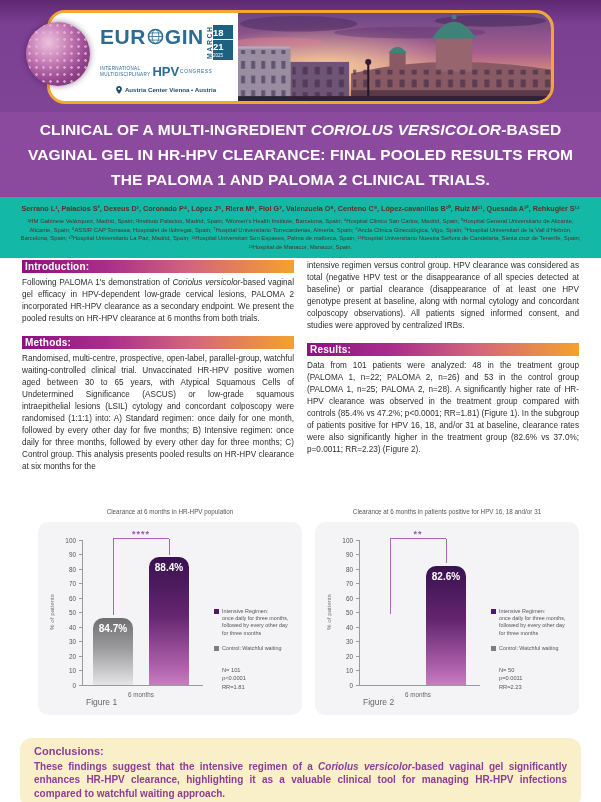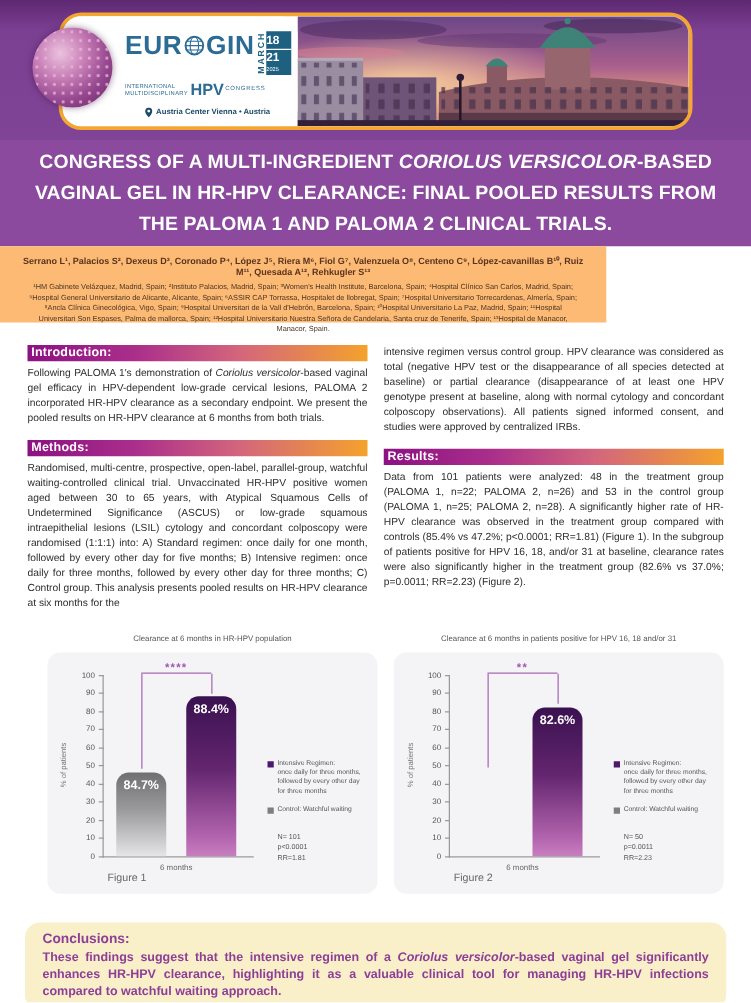--- a/index.html
+++ b/index.html
@@ -37,28 +37,28 @@
          background-image:radial-gradient(#e7b4d9 1px,transparent 1.6px);background-size:7px 7px;opacity:.8;}
 
   
   .title-band{position:absolute;top:112px;left:0;width:601px;height:85px;background:#8b4a9d;
               display:flex;align-items:center;justify-content:center;}
   .title-text{width:552px;text-align:center;color:#fff;font-weight:bold;font-size:15.5px;
               line-height:25px;letter-spacing:.1px;}
   .it{font-style:italic;}
 
   
-  .authors-band{position:absolute;top:197px;left:0;width:485px;height:61px;background:#fdba74;
+  .authors-band{position:absolute;top:197px;left:0;width:601px;height:61px;background:#14b8a6;
                 box-sizing:border-box;padding:7px 14px 0 14px;}
   .authors{ text-align:center;font-size:7.2px;font-weight:bold;color:#5a341f;line-height:9px;}
   .affiliations{text-align:center;font-size:5.9px;color:#4a3626;line-height:8.6px;margin-top:4px;
                 padding:0 6px;}
 
   
-  .col{position:absolute;top:260px;width:272px;margin-top:16px;}
+  .col{position:absolute;top:260px;width:272px;}
   .col-left{left:22px;} .col-right{left:307px;}
   .sec-head{height:13px;line-height:13px;padding-left:3px;color:#fff;font-weight:bold;font-size:10px;
             letter-spacing:.2px;
             background:linear-gradient(90deg,#8c1182 0%,#aa2f8b 32%,#d3657d 62%,#f4a22c 100%);}
   .para{font-size:8.2px;line-height:12px;text-align:justify;color:#2e2e2e;margin-top:4px;}
   .mt{margin-top:11px;}
 
   
   .fig-wrap{position:absolute;top:506px;width:264px;}
   .fig-left{left:38px;} .fig-right{left:315px;}
@@ -177,21 +177,21 @@
         <rect x="128" y="52" width="2" height="34" fill="#241728"></rect>
         <circle cx="129" cy="50" r="3" fill="#2e1d33"></circle>
         <rect x="0" y="85" width="310" height="5" fill="#32203a"></rect>
       </svg>
     </div>
     <div class="virus"></div>
   </div>
 
   <div class="title-band">
     <div class="title-text">
-      <span>CONGRESS OF A MULTI-INGREDIENT </span><span class="it">CORIOLUS VERSICOLOR</span><span>-BASED VAGINAL GEL IN HR-HPV CLEARANCE: FINAL POOLED RESULTS FROM THE PALOMA 1 AND PALOMA 2 CLINICAL TRIALS.</span>
+      <span>CLINICAL OF A MULTI-INGREDIENT </span><span class="it">CORIOLUS VERSICOLOR</span><span>-BASED VAGINAL GEL IN HR-HPV CLEARANCE: FINAL POOLED RESULTS FROM THE PALOMA 1 AND PALOMA 2 CLINICAL TRIALS.</span>
     </div>
   </div>
 
   <div class="authors-band">
     <div class="authors">Serrano L¹, Palacios S², Dexeus D³, Coronado P⁴, López J⁵, Riera M⁶, Fiol G⁷, Valenzuela O⁸, Centeno C⁹, López-cavanillas B¹⁰, Ruiz M¹¹, Quesada A¹², Rehkugler S¹³</div>
     <div class="affiliations">¹HM Gabinete Velázquez, Madrid, Spain; ²Instituto Palacios, Madrid, Spain; ³Women's Health Institute, Barcelona, Spain; ⁴Hospital Clínico San Carlos, Madrid, Spain; ⁵Hospital General Universitario de Alicante, Alicante, Spain; ⁶ASSIR CAP Torrassa, Hospitalet de llobregat, Spain; ⁷Hospital Universitario Torrecardenas, Almería, Spain; ⁸Ancla Clínica Ginecológica, Vigo, Spain; ⁹Hospital Universitari de la Vall d'Hebrón, Barcelona, Spain; ¹⁰Hospital Universitario La Paz, Madrid, Spain; ¹¹Hospital Universitari Son Espases, Palma de mallorca, Spain; ¹²Hospital Universitario Nuestra Señora de Candelaria, Santa cruz de Tenerife, Spain; ¹³Hospital de Manacor, Manacor, Spain.</div>
   </div>
 
   <div class="col col-left">
     <div class="sec-head">Introduction:</div>

